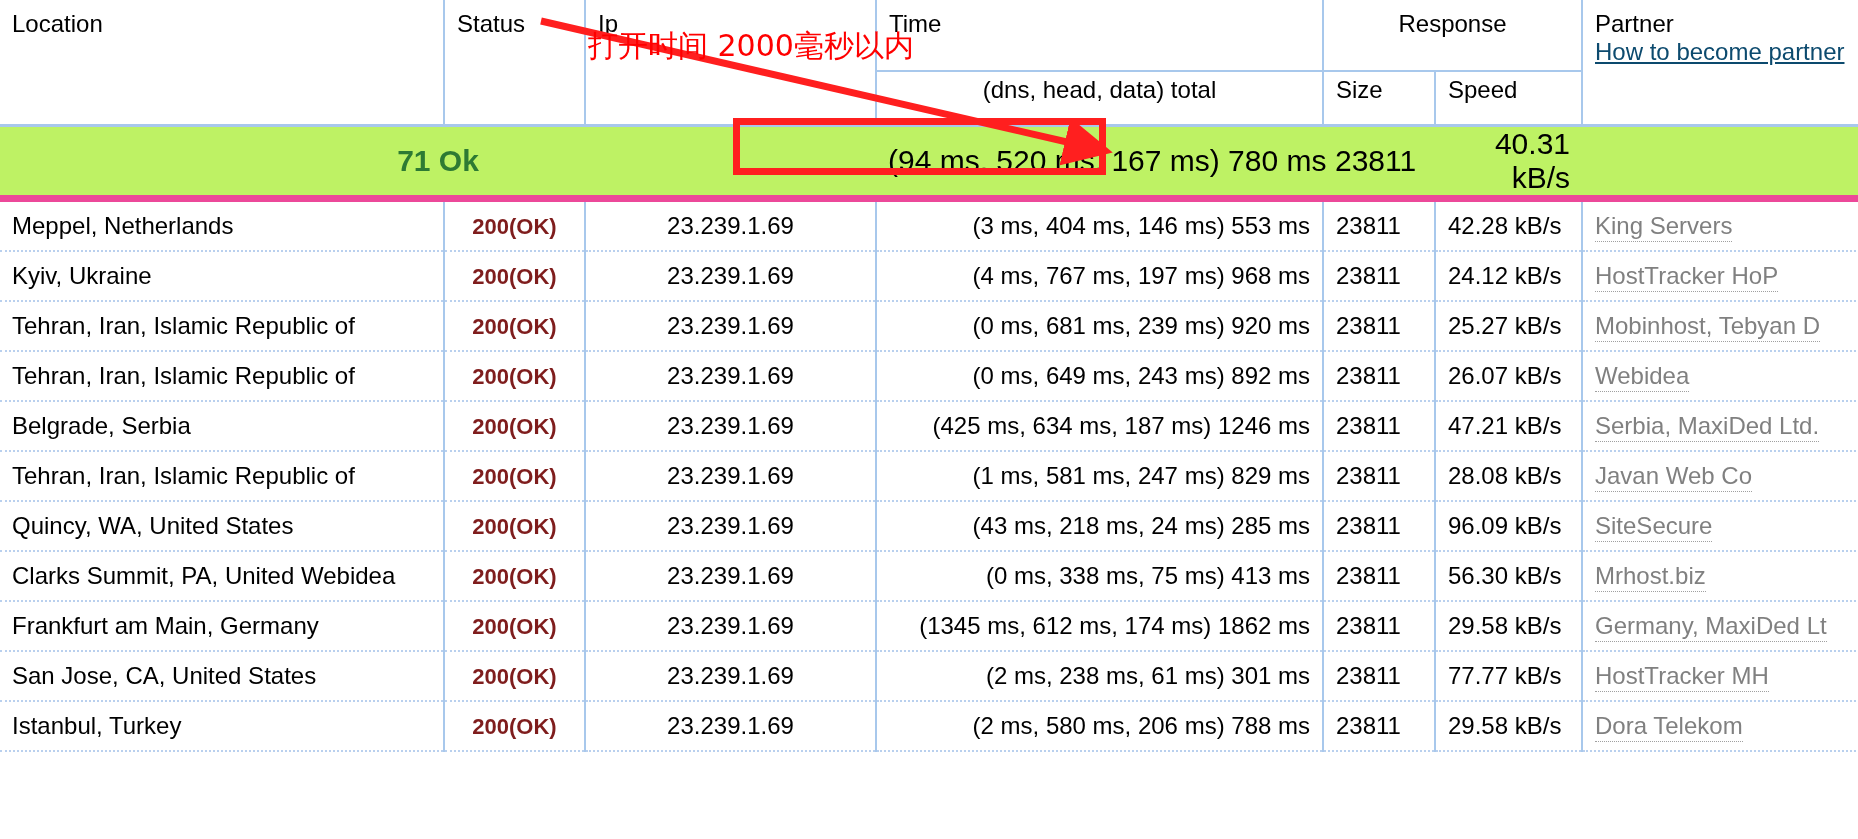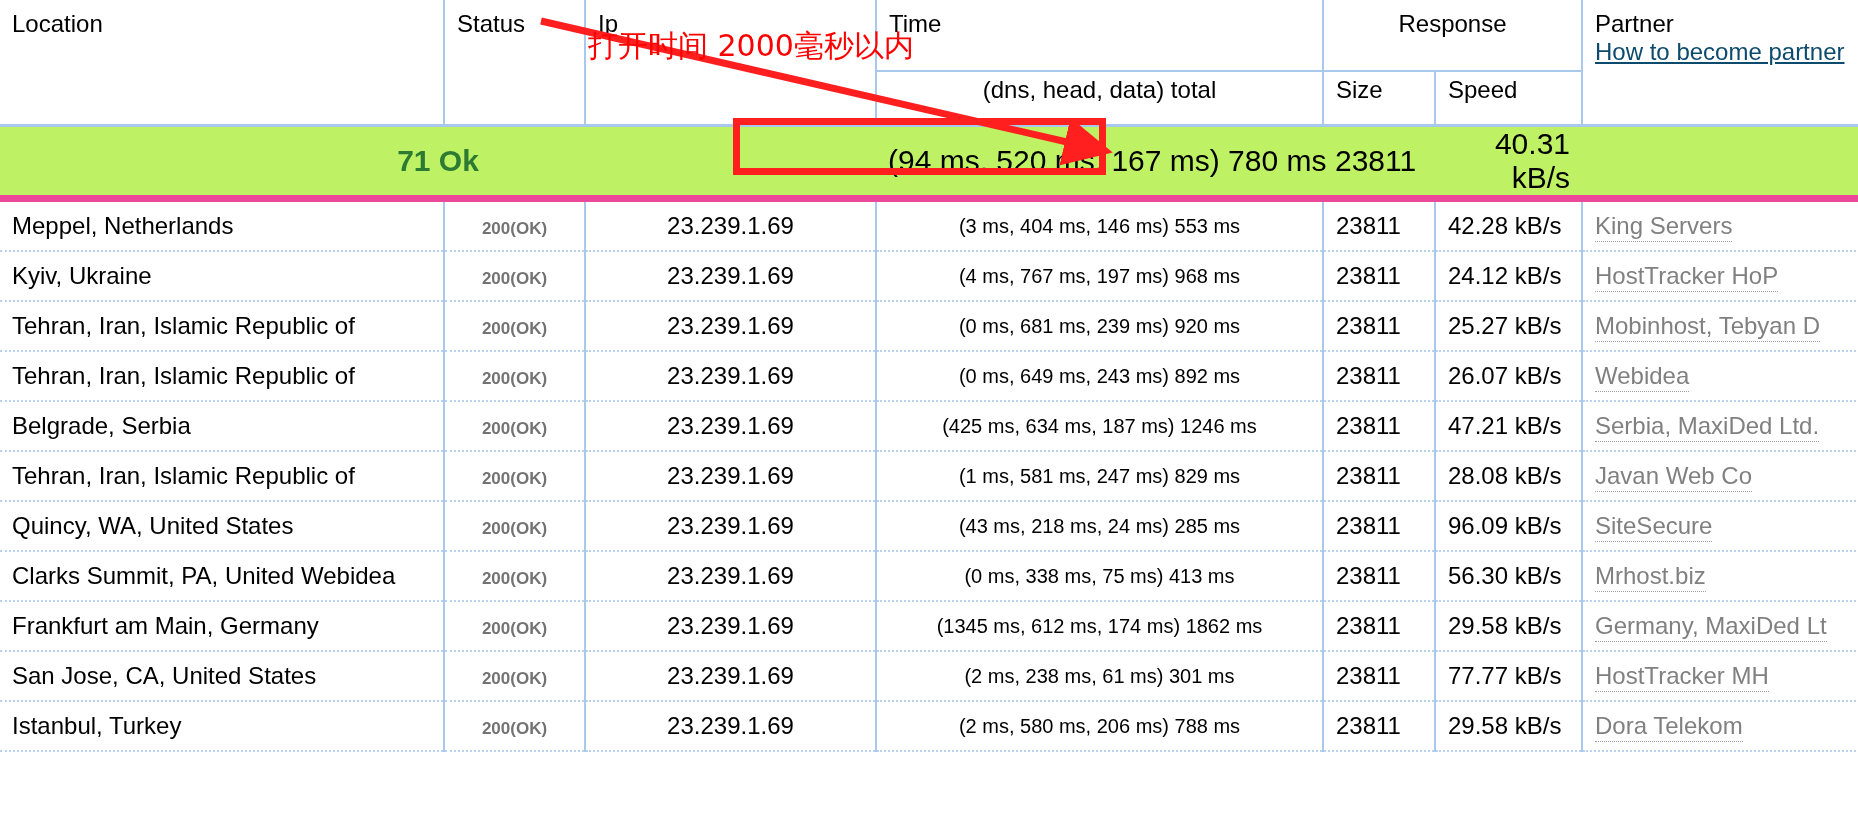--- a/index.html
+++ b/index.html
@@ -92,26 +92,26 @@
     padding: 0 12px;
     border-left: 2px solid #a8c8ec;
     border-bottom: 2px dotted #b9d0ee;
     background: #ffffff;
     white-space: nowrap;
   }
   tbody tr.data td.first { border-left: none; }
   td.cell-location { text-align: left; font-size: 24px; margin-left: 43px; }
   td.cell-status   { text-align: center; }
   td.cell-status span {
-    color: #737373;
+    color: #7f1d1d;
     font-weight: bold;
-    font-size: 17px;
+    font-size: 22px;
   }
   td.cell-ip    { text-align: center;  padding-left: 18px; font-size: 24px; }
-  td.cell-time  { text-align: center; font-size: 20px; }
+  td.cell-time  { text-align: right; font-size: 24px; }
   td.cell-size  { text-align: left;  padding-left: 16px; font-size: 24px; }
   td.cell-speed { text-align: left;  padding-left: 16px; font-size: 24px; }
   td.cell-partner { text-align: left; padding-left: 16px; }
   td.cell-partner span {
     color: #808080;
     font-size: 24px;
     border-bottom: 1px dotted #a0a0a0;
     padding-bottom: 2px;
   }
 

